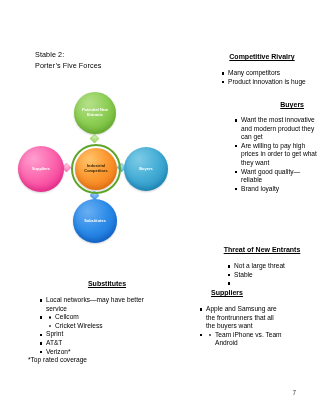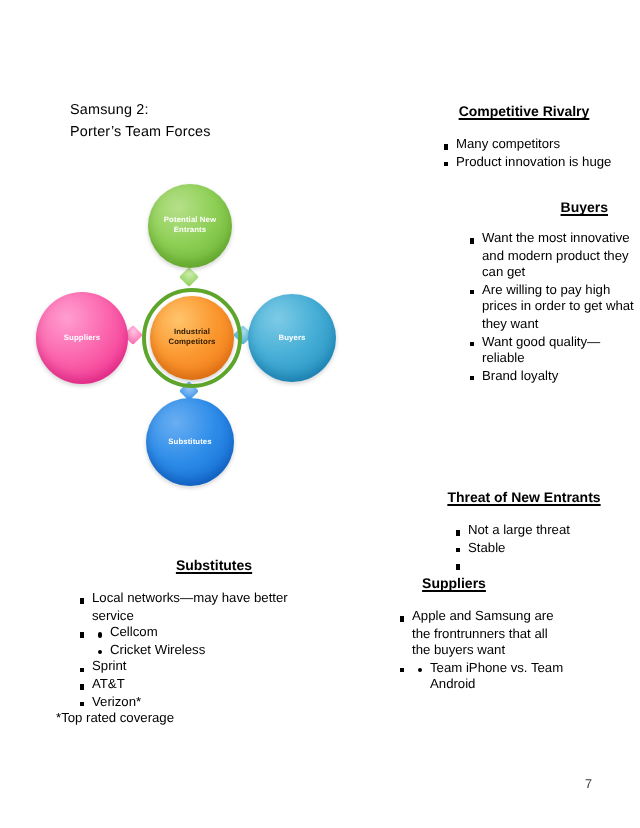--- a/index.html
+++ b/index.html
@@ -203,22 +203,22 @@
     font-size: 6.4px;
     color: #3a3a3a;
   }
 </style>
 </head>
 <body>
 
 <div class="page">
 
   <div class="title-block">
-    <span class="title-line">Samsung 2:</span>
-    <span class="title-line">Porter’s Team Forces</span>
+    <span class="title-line">Stable 2:</span>
+    <span class="title-line">Porter’s Five Forces</span>
   </div>
 
   <div class="diagram">
     <div class="connector conn-top"></div>
     <div class="connector conn-left"></div>
     <div class="connector conn-right"></div>
     <div class="connector conn-bottom"></div>
 
     <div class="node node-entrants">
       <span class="node-label">Potential New Entrants</span>

